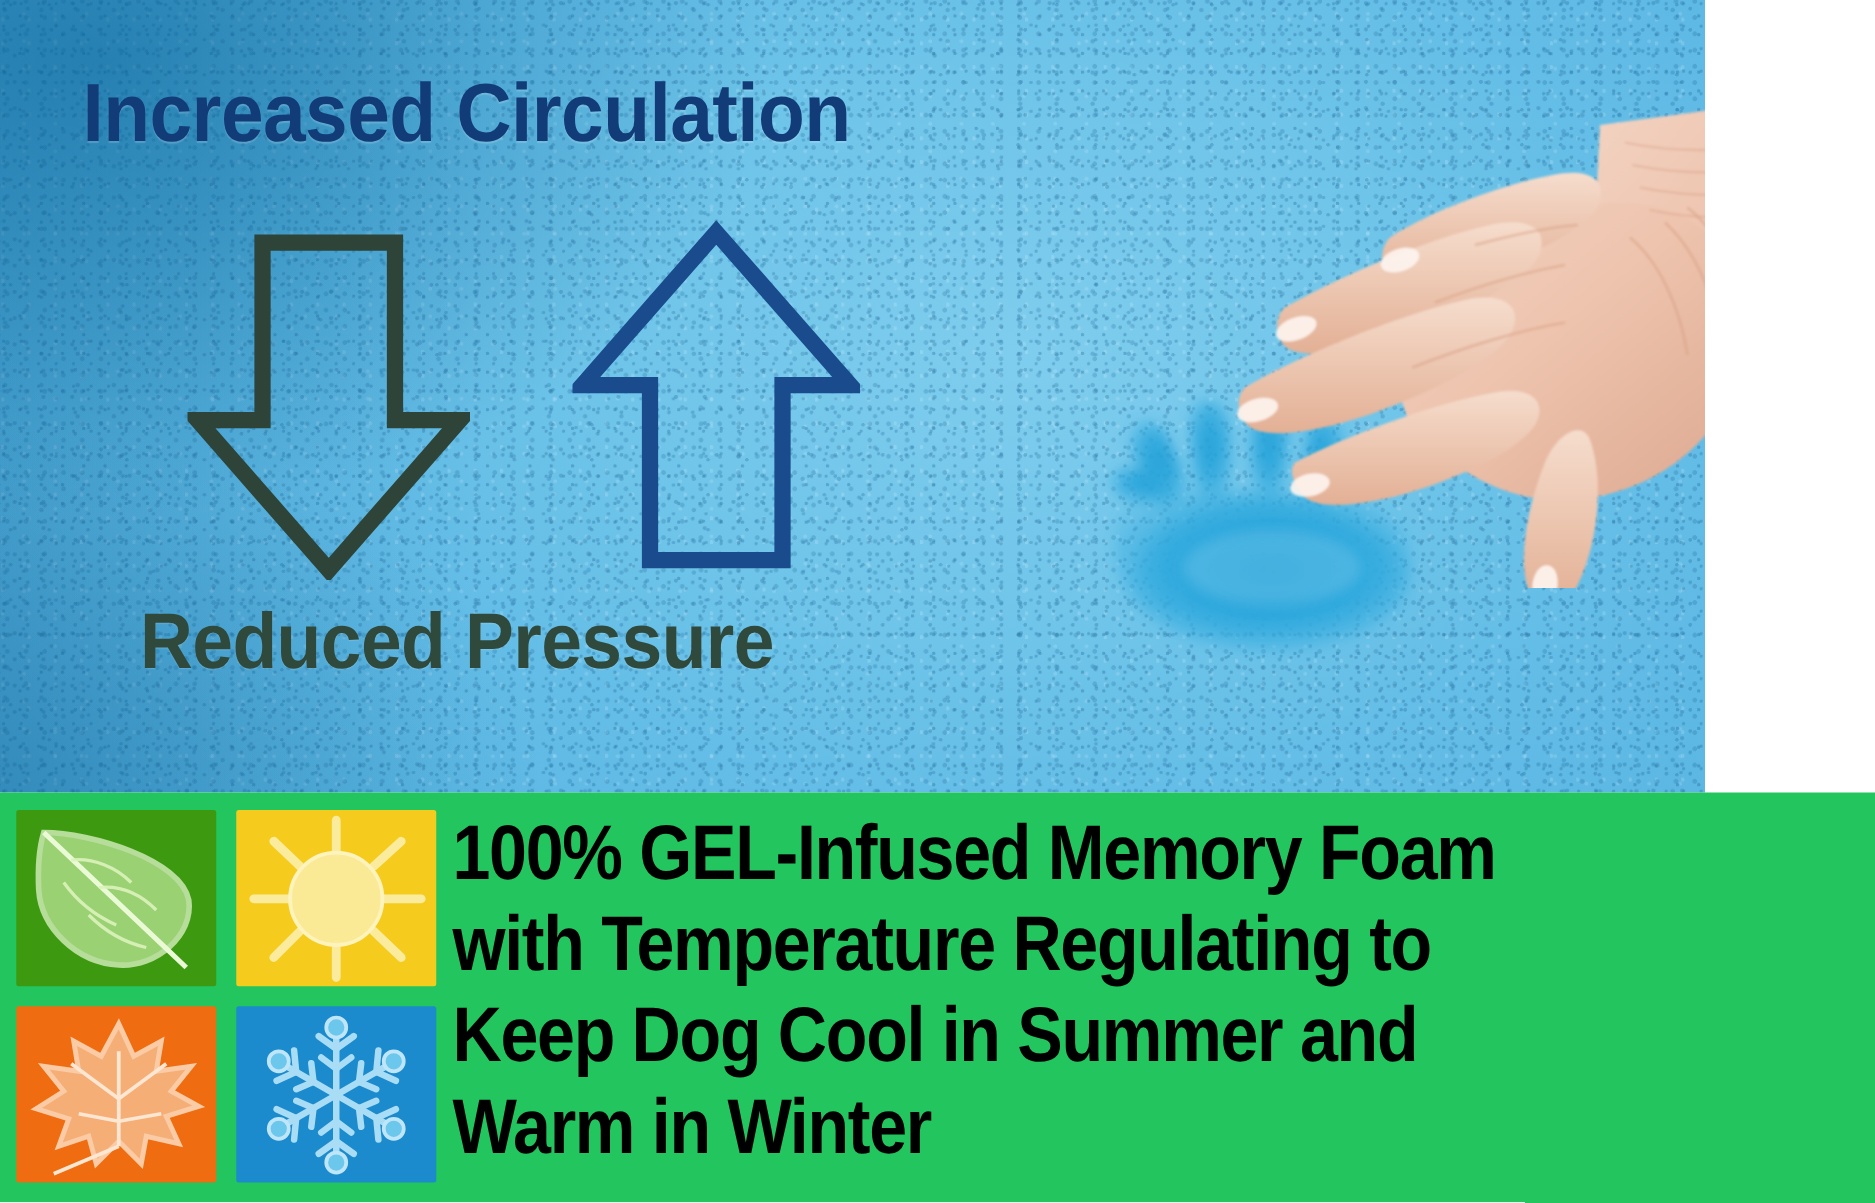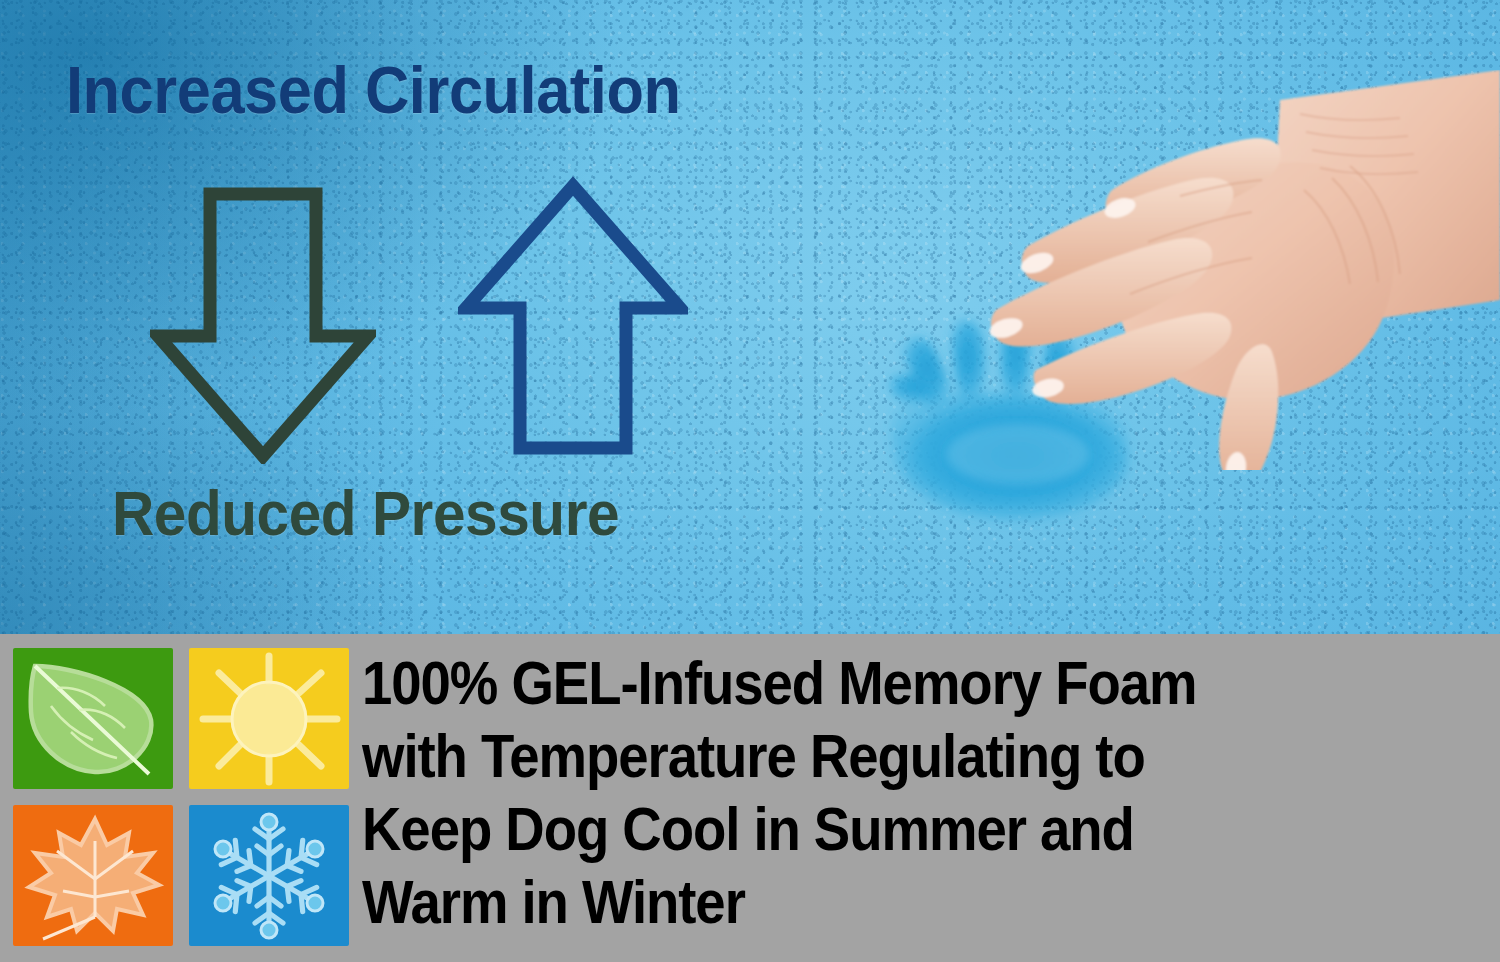--- a/index.html
+++ b/index.html
@@ -11,21 +11,21 @@
     width:1500px;
     height:962px;
     overflow:hidden;
     background:#ffffff;
   }
 
   
   #photo{
     position:absolute;
     left:0; top:0;
-    width:1500px; height:634px;
+    width:1364px; height:634px;
     overflow:hidden;
     background:
       radial-gradient(ellipse 900px 620px at 60% 45%, #7fcdee 0%, #6ec4e9 38%, #62bce6 62%, #56b2e0 100%);
   }
   
   #photo .vignette{
     position:absolute; inset:0;
     background:
       radial-gradient(ellipse 760px 520px at 6% 8%,  rgba(7,98,150,.55) 0%, rgba(7,98,150,.22) 42%, rgba(7,98,150,0) 70%),
       radial-gradient(ellipse 620px 420px at 0% 100%, rgba(10,95,145,.30) 0%, rgba(10,95,145,0) 70%),
@@ -95,21 +95,21 @@
 
   
   #arrow-down{position:absolute; left:150px; top:186px; width:226px; height:278px;}
   #arrow-up{position:absolute;   left:458px; top:176px; width:230px; height:282px;}
 
   
   #bottom{
     position:absolute;
     left:0; top:634px;
     width:1500px; height:328px;
-    background:#a3a3a3;
+    background:#22c55e;
   }
 
   
   #icon-grid{
     position:absolute;
     left:13px; top:14px;
     width:336px; height:300px;
     display:grid;
     grid-template-columns:160px 160px;
     grid-template-rows:141px 141px;

